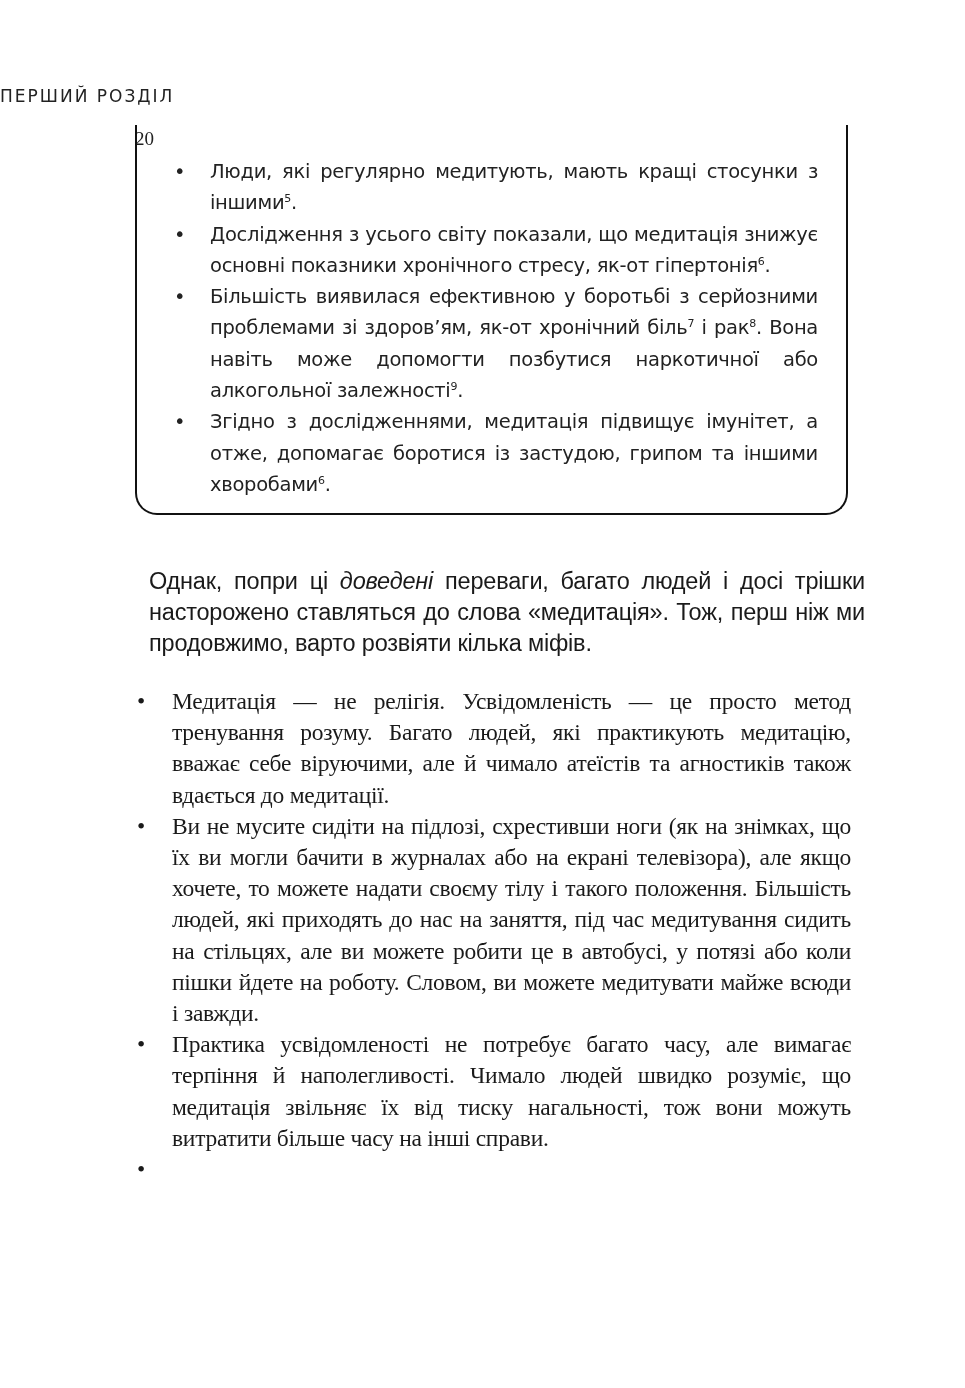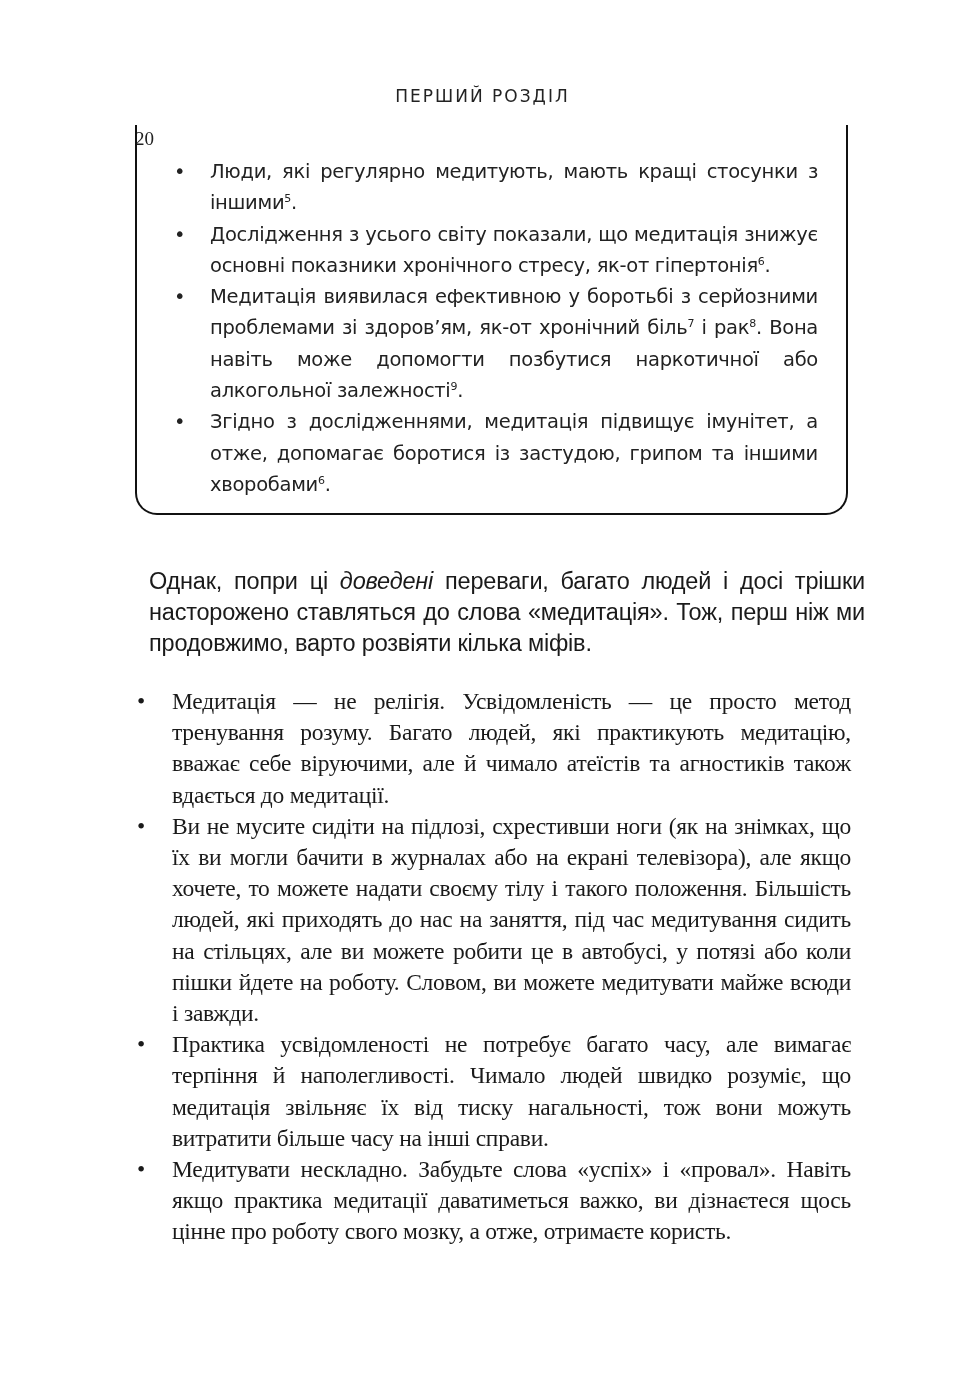--- a/index.html
+++ b/index.html
@@ -3,21 +3,21 @@
   <meta charset="utf-8">
   <style>
     html, body { margin: 0; padding: 0; background: #ffffff; }
     body { width: 965px; height: 1388px; position: relative; overflow: hidden; color: #1a1a1a; }
 
     .page-number {
       position: absolute; left: 135px; top: 84px;
       font-family: "Liberation Serif", serif; font-size: 19px; color: #222; margin-top: 44px;
     }
     .running-head {
-      position: absolute; left: 0; right: 0; top: 86px; text-align: center;
+      position: absolute; left: 0; right: 0; top: 86px; text-align: left;
       font-family: "DejaVu Sans", sans-serif; font-size: 17px; letter-spacing: 2px; color: #222;
     }
 
     .sidebar-box {
       position: absolute; left: 135px; top: 125px; width: 713px; height: 390px;
       border-left: 2px solid #111; border-right: 2px solid #111; border-bottom: 2px solid #111;
       border-bottom-left-radius: 22px; border-bottom-right-radius: 22px;
       box-sizing: border-box;
     }
     .sidebar-list {
@@ -54,27 +54,27 @@
 
 <div class="sidebar-box"></div>
 <ul class="sidebar-list">
   <li>
     <span class="bullet">•</span><span>Люди, які регулярно медитують, мають кращі стосунки з іншими</span><sup>5</sup><span>.</span>
   </li>
   <li>
     <span class="bullet">•</span><span>Дослідження з усього світу показали, що медитація знижує основні показники хронічного стресу, як-от гіпертонія</span><sup>6</sup><span>.</span>
   </li>
   <li>
-    <span class="bullet">•</span><span>Медитація виявилася ефективною у боротьбі з серйозними проблемами зі здоров’ям, як-от хронічний біль</span><sup>7</sup><span> і рак</span><sup>8</sup><span>. Вона навіть може допомогти позбутися наркотичної або алкогольної залежності</span><sup>9</sup><span>.</span>
+    <span class="bullet">•</span><span>Більшість виявилася ефективною у боротьбі з серйозними проблемами зі здоров’ям, як-от хронічний біль</span><sup>7</sup><span> і рак</span><sup>8</sup><span>. Вона навіть може допомогти позбутися наркотичної або алкогольної залежності</span><sup>9</sup><span>.</span>
   </li>
   <li>
     <span class="bullet">•</span><span>Згідно з дослідженнями, медитація підвищує імунітет, а отже, допомагає боротися із застудою, грипом та іншими хворобами</span><sup>6</sup><span>.</span>
   </li>
 </ul>
 
 <p class="main-para"><span>Однак, попри ці </span><em>доведені</em><span> переваги, багато людей і досі трішки насторожено ставляться до слова «медитація». Тож, перш ніж ми продовжимо, варто розвіяти кілька міфів.</span></p>
 
 <ul class="myth-list">
   <li><span class="bullet">•</span><span>Медитація — не релігія. Усвідомленість — це просто метод тренування розуму. Багато людей, які практикують медитацію, вважає себе віруючими, але й чимало атеїстів та агностиків також вдається до медитації.</span></li>
   <li><span class="bullet">•</span><span>Ви не мусите сидіти на підлозі, схрестивши ноги (як на знімках, що їх ви могли бачити в журналах або на екрані телевізора), але якщо хочете, то можете надати своєму тілу і такого положення. Більшість людей, які приходять до нас на заняття, під час медитування сидить на стільцях, але ви можете робити це в автобусі, у потязі або коли пішки йдете на роботу. Словом, ви можете медитувати майже всюди і завжди.</span></li>
   <li><span class="bullet">•</span><span>Практика усвідомленості не потребує багато часу, але вимагає терпіння й наполегливості. Чимало людей швидко розуміє, що медитація звільняє їх від тиску нагальності, тож вони можуть витратити більше часу на інші справи.</span></li>
-  <li><span class="bullet">•</span><span>Медитувати нескладно. Забудьте слова «успіх» і «провал». Навіть якщо практика медитації даватиметься важко, ви дізнаєтеся щось цінне про роботу свого мозку, а отже, отримаєте користь.</span></li>
+  <li><span class="bullet">•</span></li>
 </ul>
 
 </body></html>

